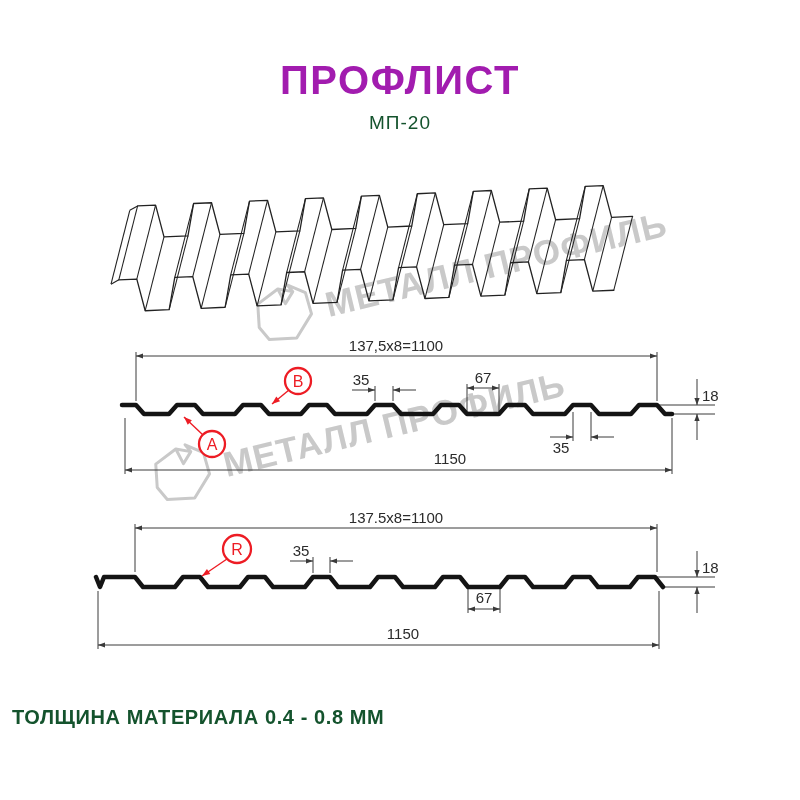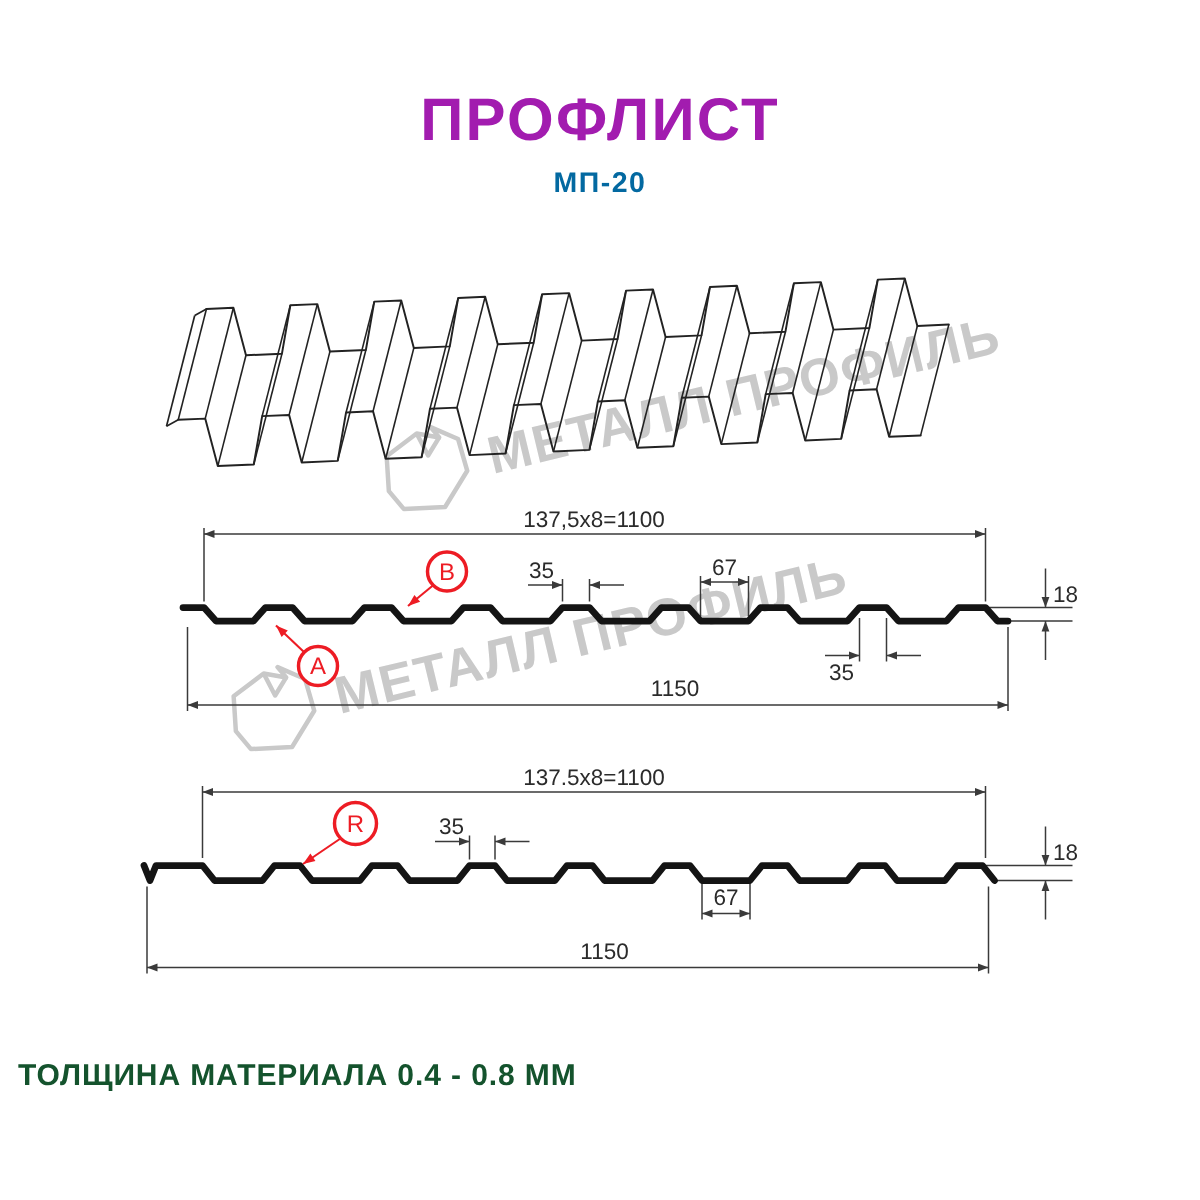--- a/index.html
+++ b/index.html
@@ -1,21 +1,21 @@
 <!DOCTYPE html>
 <html><head>
 <meta charset="utf-8">
 <style>
   html,body{margin:0;padding:0;background:#fff;}
   body{font-family:"Liberation Sans",sans-serif;}
   .page{position:relative;width:800px;height:800px;background:#fff;overflow:hidden;}
   .title{position:absolute;top:58px;left:0;width:100%;text-align:center;
          font-size:40px;font-weight:800;letter-spacing:1.5px;color:#a21caf;z-index:4;}
   .subtitle{position:absolute;top:112px;left:0;width:100%;text-align:center;
-         font-size:19px;font-weight:700;letter-spacing:1px;color:#0369a1;z-index:4;}
+         font-size:19px;font-weight:400;letter-spacing:1px;color:#14532d;z-index:4;}
   .note{position:absolute;top:706px;left:0;width:100%;text-align:left;
          font-size:20px;font-weight:600;letter-spacing:.6px;color:#14532d;z-index:4;padding-left:12px;}
   .layer{position:absolute;left:0;top:0;width:800px;height:800px;pointer-events:none;}
   #fill3d{z-index:1;}
   #ink{z-index:3;}
   .wm{position:absolute;display:flex;align-items:center;gap:10px;z-index:2;
       color:#c9c9c9;font-weight:700;font-size:35px;letter-spacing:1px;white-space:nowrap;
       transform-origin:0 50%;}
   #wm1{left:252px;top:292px;transform:rotate(-13.5deg);}
   #wm2{left:150px;top:452px;transform:rotate(-13.5deg);}

